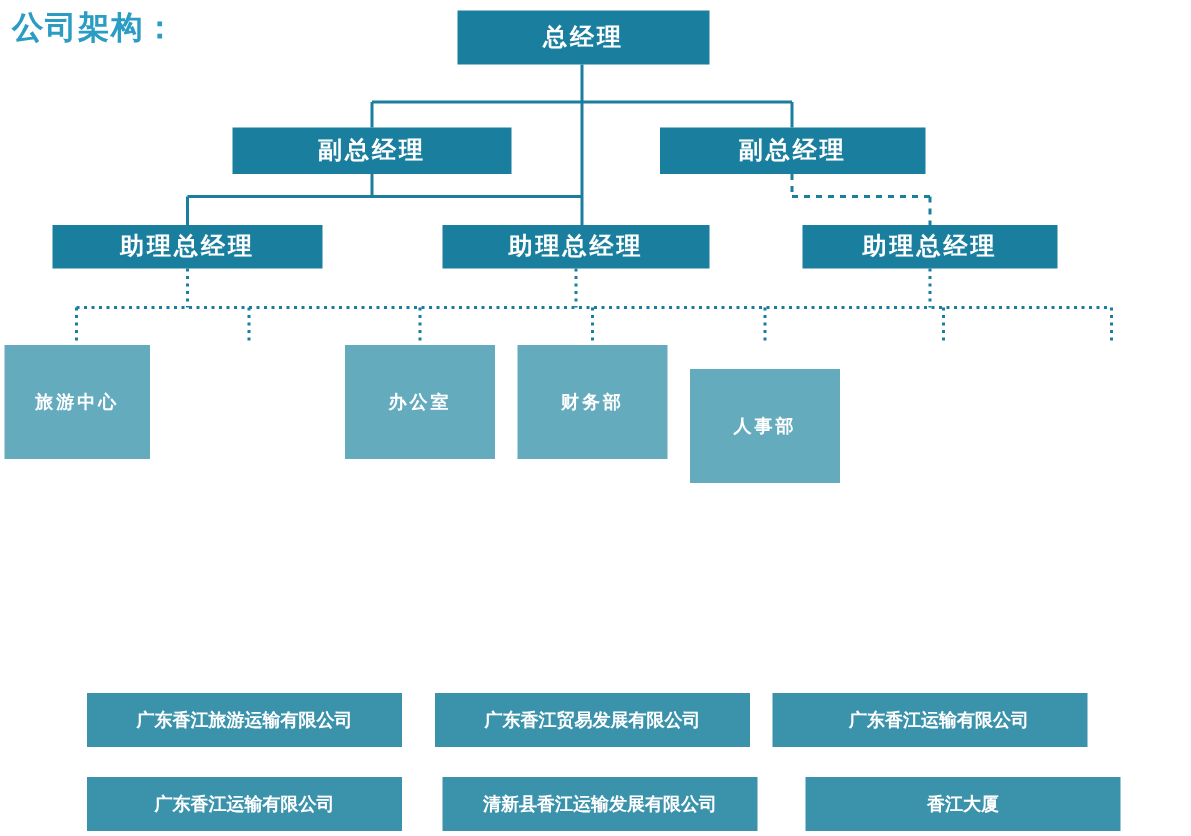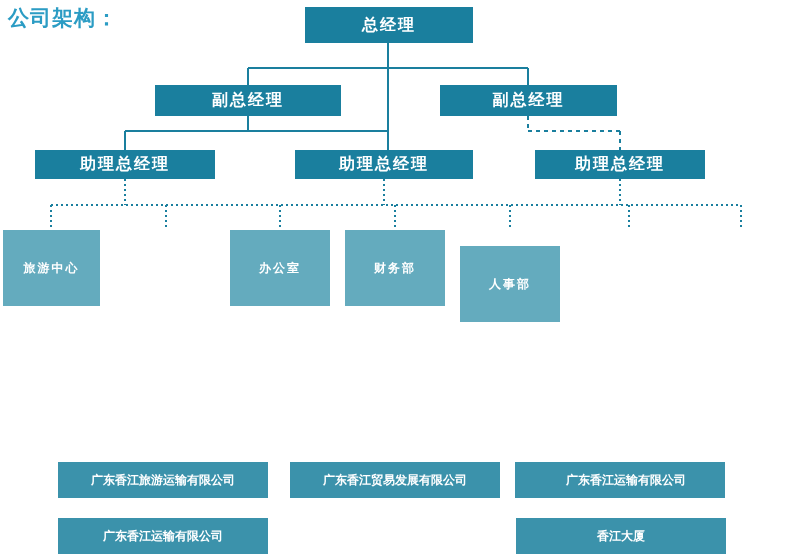--- a/index.html
+++ b/index.html
@@ -35,21 +35,21 @@
   .d5 { left:460px; top:230px; width:100px; height:76px;margin-top:16px; }
   .d6 { left:578px; top:230px; width:102px; height:76px; }
   .d7 { left:693px; top:230px; width:97px;  height:76px; }
 
   
   .s1 { left:58px;  top:462px; width:210px; height:36px; }
   .s2 { left:290px; top:462px; width:210px; height:36px; }
   .s3 { left:515px; top:462px; width:210px; height:36px;padding-left:12px; }
   .s4 { left:58px;  top:518px; width:210px; height:36px; }
   .s5 { left:295px; top:518px; width:210px; height:36px; }
-  .s6 { left:516px; top:518px; width:210px; height:36px; }
+  .s6 { left:537px; top:518px; width:210px; height:36px; }
 
   #title-structure   { left:8px; top:4px; }
   #title-subsidiaries{ left:8px; top:357px; }
 
   svg.connectors { position:absolute; left:0; top:0; pointer-events:none; }
   .line-solid  { stroke:var(--connector,#1a7f9e); stroke-width:2; fill:none; }
   .line-dashed { stroke:var(--connector,#1a7f9e); stroke-width:2; fill:none; stroke-dasharray:4 4; }
   .line-dotted { stroke:var(--connector,#1a7f9e); stroke-width:2; fill:none; stroke-dasharray:2 3; }
 </style>
 </head>
@@ -100,15 +100,16 @@
 
   <div class="box light d1">旅游中心</div>
   <div class="box light d3">办公室</div>
   <div class="box light d4">财务部</div>
   <div class="box light d5">人事部</div>
 
   <div class="box mid s1">广东香江旅游运输有限公司</div>
   <div class="box mid s2">广东香江贸易发展有限公司</div>
   <div class="box mid s3">广东香江运输有限公司</div>
   <div class="box mid s4">广东香江运输有限公司</div>
+  <div class="box mid s5">清新县香江运输发展有限公司</div>
   <div class="box mid s6">香江大厦</div>
 
 </div>
 
 </body></html>

